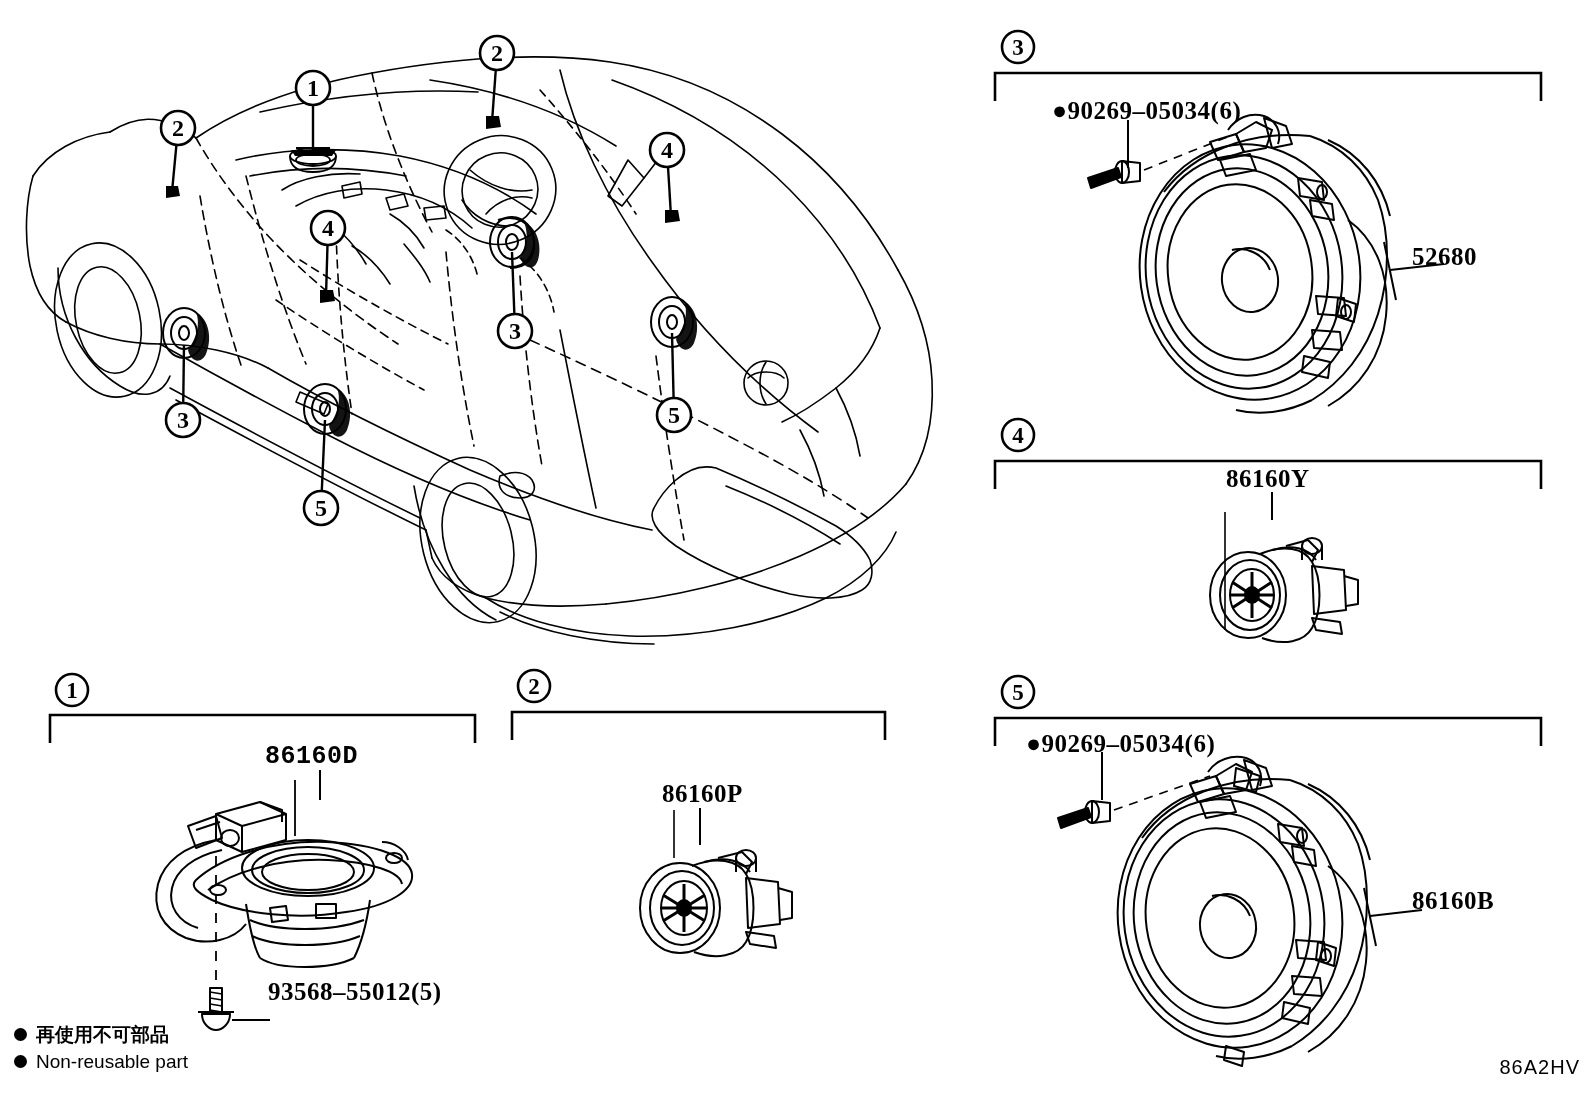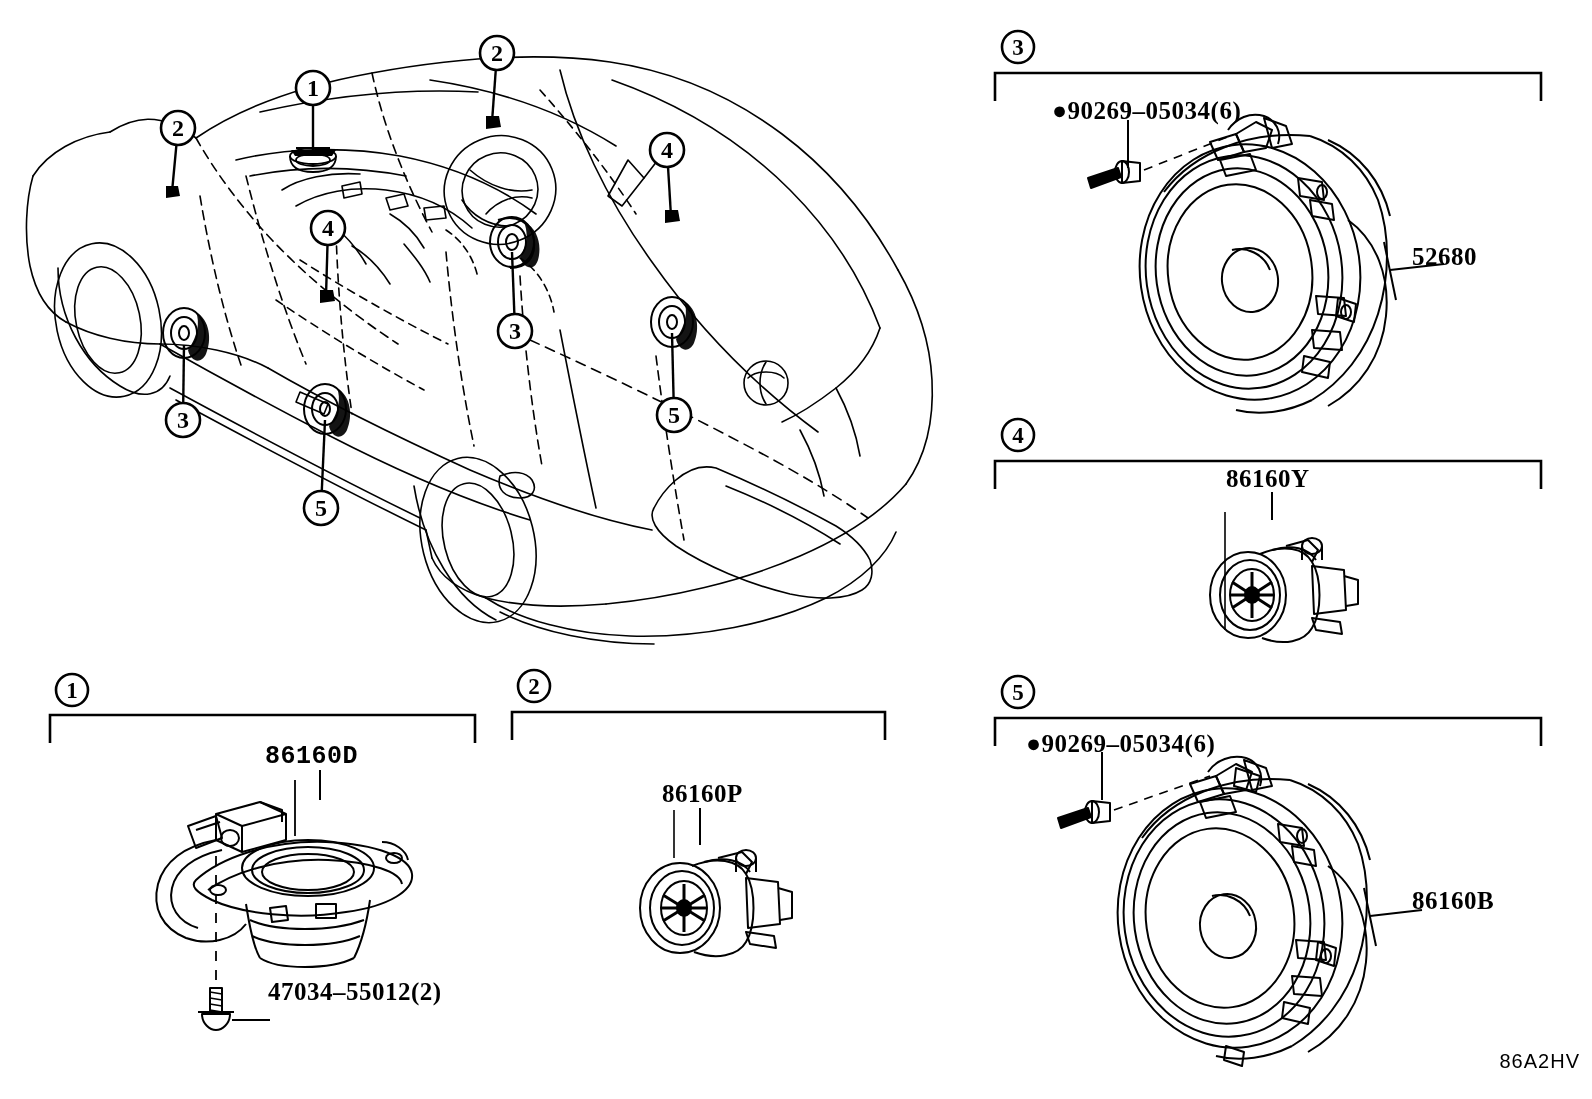--- a/index.html
+++ b/index.html
@@ -8,21 +8,21 @@
        font-family:"Liberation Serif",serif;color:#000;}
   .stage{position:absolute;left:0;top:0;width:1592px;height:1099px;}
   svg{display:block;}
   .part-label{position:absolute;font-family:"Liberation Serif",serif;
               font-weight:bold;font-size:25px;letter-spacing:.5px;white-space:nowrap;}
   .legend{position:absolute;left:14px;top:1021px;font-family:"Liberation Sans",sans-serif;
           font-size:19px;line-height:27px;}
   .legend .row{display:flex;align-items:center;gap:9px;}
   .legend .dot{width:13px;height:13px;border-radius:50%;background:#000;flex:0 0 auto;}
   .legend .jp{font-family:"DejaVu Sans",sans-serif;font-weight:bold;font-size:19px;}
-  .diagcode{position:absolute;right:12px;bottom:26px;
+  .diagcode{position:absolute;right:12px;bottom:20px;
             font-family:"Liberation Sans",sans-serif;font-size:20px;letter-spacing:1px;text-align:right;}
   .bullet-dot{font-size:25px;line-height:1;}
 </style>
 </head>
 <body>
 
 <div class="stage">
 
   <svg width="960" height="650" viewBox="0 0 960 650" style="position:absolute;left:0;top:0;">
     <g fill="none" stroke="#000" stroke-width="1.6" stroke-linecap="round" stroke-linejoin="round">
@@ -463,25 +463,35 @@
           <line x1="700" y1="808" x2="700" y2="845" stroke="#000" stroke-width="2"></line>
           <line x1="1128" y1="120" x2="1128" y2="168" stroke="#000" stroke-width="2"></line>
           <line x1="1272" y1="492" x2="1272" y2="520" stroke="#000" stroke-width="2"></line>
           <line x1="1102" y1="752" x2="1102" y2="800" stroke="#000" stroke-width="2"></line>
         </g>
       </g>
   </svg>
 
   <div id="labels">
       <div class="part-label" style="left: 265px; top: 742px; font-family: Liberation Mono, monospace;"><span>86160D</span></div>
-      <div class="part-label" style="left: 268px; top: 978px;"><span>47034–55012(2)</span></div>
+      <div class="part-label" style="left: 268px; top: 978px;"><span>93568–55012(5)</span></div>
       <div class="part-label" style="left: 662px; top: 780px; font-family: Liberation Serif, serif;"><span>86160P</span></div>
       <div class="part-label" style="left: 1052px; top: 97px;"><span class="bullet-dot">●</span><span>90269–05034(6)</span></div>
       <div class="part-label" style="left: 1412px; top: 243px;"><span>52680</span></div>
       <div class="part-label" style="left: 1226px; top: 465px; text-align: right;"><span>86160Y</span></div>
       <div class="part-label" style="left: 1026px; top: 730px;"><span class="bullet-dot">●</span><span>90269–05034(6)</span></div>
       <div class="part-label" style="left: 1412px; top: 863px; margin-top: 24px;"><span>86160B</span></div>
     </div>
 
+  <div class="legend">
+    <div class="row">
+      <span class="dot"></span>
+      <span class="jp">再使用不可部品</span>
+    </div>
+    <div class="row">
+      <span class="dot"></span>
+      <span>Non-reusable part</span>
+    </div>
+  </div>
 
   <div class="diagcode">86A2HV</div>
 
 </div>
 
 </body></html>

